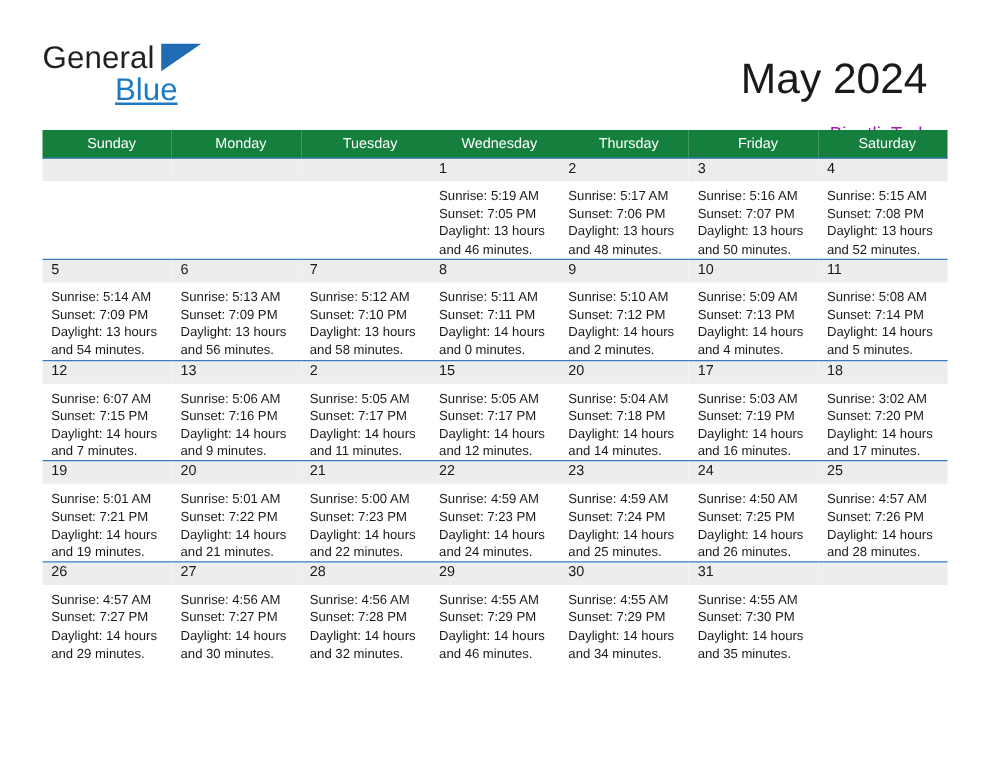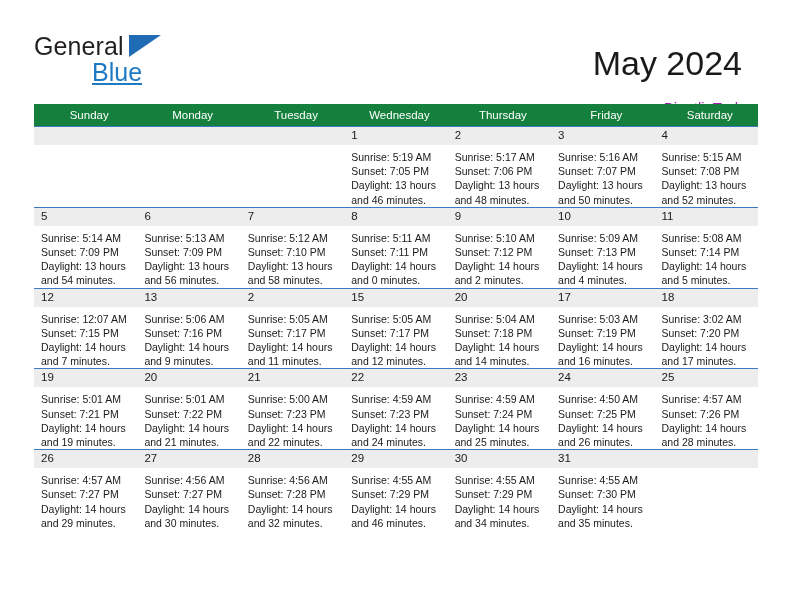--- a/index.html
+++ b/index.html
@@ -295,21 +295,21 @@
               <div>Sunset: 7:14 PM</div>
               <div>Daylight: 14 hours</div>
               <div>and 5 minutes.</div>
             </div>
           </td>
         </tr>
         <tr class="week">
           <td>
             <div class="daynum-bar">12</div>
             <div class="cell-body">
-              <div>Sunrise: 12:07 AM</div>
+              <div>Sunrise: 6:07 AM</div>
               <div>Sunset: 7:15 PM</div>
               <div>Daylight: 14 hours</div>
               <div>and 7 minutes.</div>
             </div>
           </td>
           <td>
             <div class="daynum-bar">13</div>
             <div class="cell-body">
               <div>Sunrise: 5:06 AM</div>
               <div>Sunset: 7:16 PM</div>

